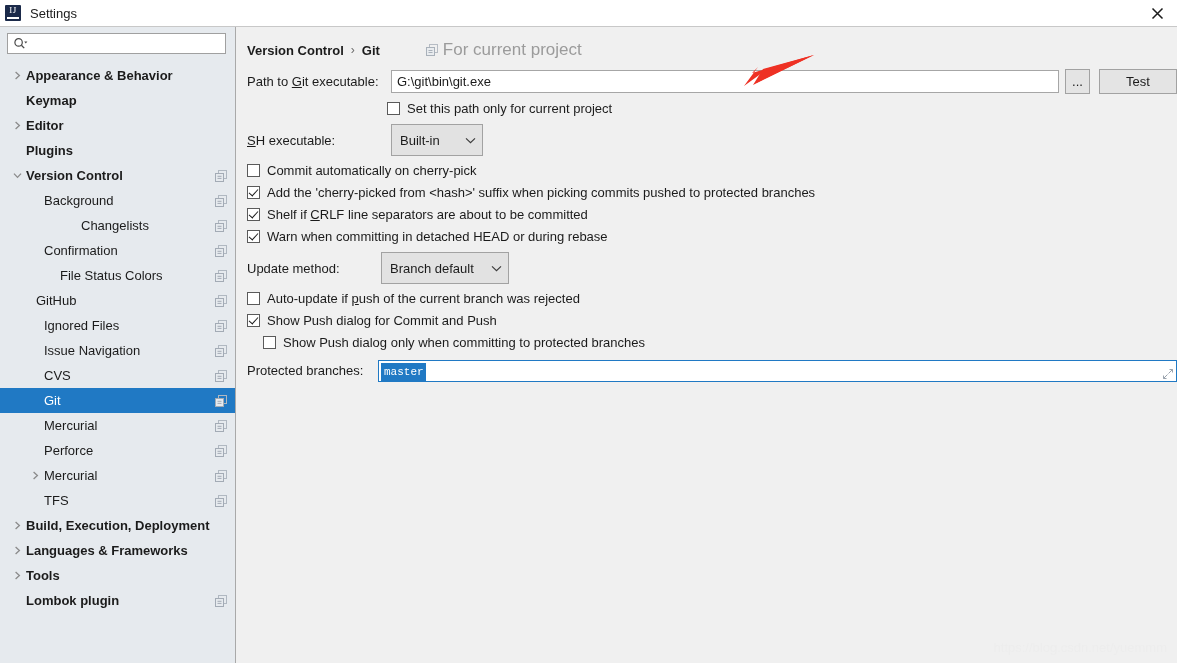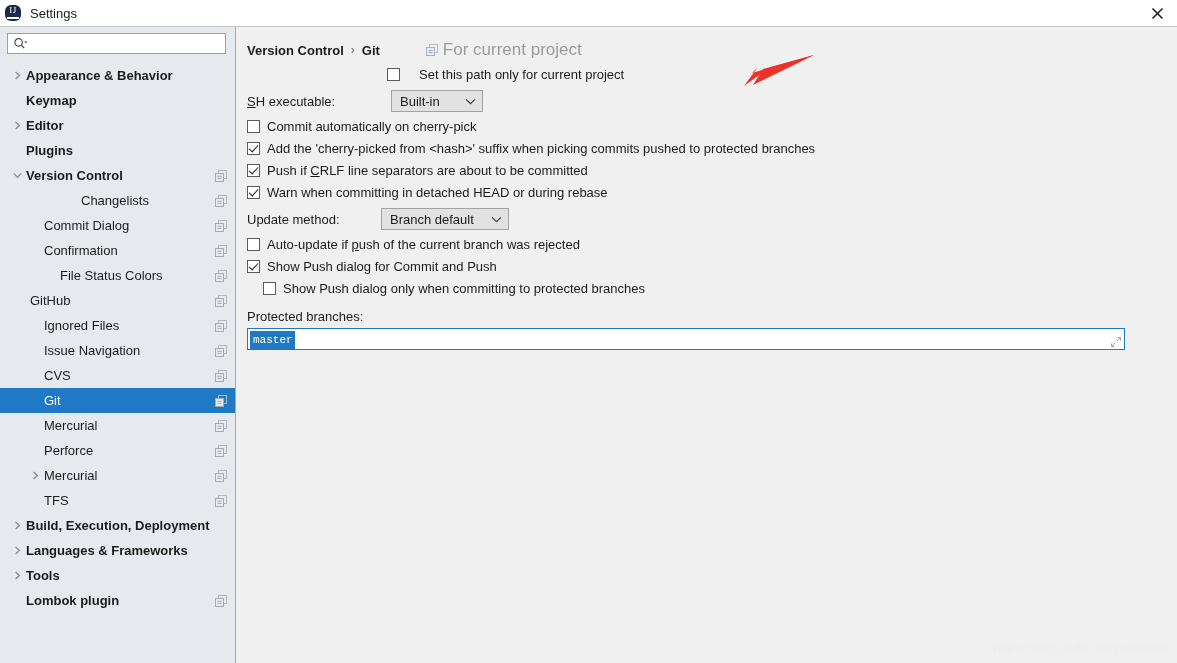--- a/index.html
+++ b/index.html
@@ -25,21 +25,21 @@
     display: flex;
     align-items: center;
     position: relative;
     box-sizing: border-box;
   }
   #app-logo {
     width: 16px;
     height: 16px;
     margin-left: 5px;
     background: #1b2a4a;
-    border-radius: 6px;
+    border-radius: 1px;
     position: relative;
     flex: none;
   }
   #app-logo .ij {
     position: absolute;
     left: 0; right: 0; top: 0;
     text-align: center;
     font-size: 9px;
     line-height: 11px;
     color: #ffffff;
@@ -207,21 +207,21 @@
   }
   #browse-button { width: 25px; margin-left: 6px; padding: 0; line-height: 1; }
   #test-button { width: 78px; margin-left: 9px; }
 
   .check-row {
     display: flex;
     align-items: center;
     margin-top: 7px;
     padding-left: 11px;
   }
-  .check-row.indent-check { padding-left: 151px; gap: 12px; }
+  .check-row.indent-check { padding-left: 151px; }
   .check-row.indent-sub { padding-left: 27px; }
   .cb {
     width: 13px; height: 13px;
     flex: none;
     border: 1px solid #5a5a5a;
     background: #ffffff;
     box-sizing: border-box;
     position: relative;
     margin-right: 7px;
     cursor: default;
@@ -232,40 +232,40 @@
     left: 3px; top: 0px;
     width: 4px; height: 8px;
     border: solid #1b1b1b;
     border-width: 0 1.6px 1.6px 0;
     transform: rotate(42deg);
   }
   .check-label { font-size: 13px; color: #1b1b1b; white-space: nowrap; }
   .check-label u { text-decoration: underline; }
 
   .combo {
-    height: 22px;
+    height: 32px;
     background: #e2e2e2;
     border: 1px solid #a2a2a2;
     display: inline-flex;
     align-items: center;
     justify-content: space-between;
     padding: 0 6px 0 8px;
     font-size: 13px;
     color: #1b1b1b;
     box-sizing: border-box;
     cursor: default;
   }
   #ssh-combo { width: 92px; }
   #update-combo { width: 128px; }
   .caret { margin-left: 8px; display: block; }
 
   #ssh-label { width: 144px; }
   #update-label { width: 134px; }
 
-  #branches-row { margin-top: 10px; align-items: flex-start; flex-direction: column; }
+  #branches-row { margin-top: 10px; align-items: flex-start; }
   #branches-label { width: 144px; line-height: 22px; }
   #branches-field {
     width: 878px;
     height: 22px;
     box-sizing: border-box;
     border: 1px solid #2079c4;
     background: #ffffff;
     position: relative;
   }
   #branches-value {
@@ -363,57 +363,57 @@
               <path d="M1 2.6 L4.5 6.4 L8 2.6" fill="none" stroke="#8b8b8b" stroke-width="1.3"></path>
             </svg>
           </span>
           <span class="tree-label">Version Control</span>
           <svg width="12" height="12" viewBox="0 0 12 12" class="scope-icon">
             <rect x="3.5" y="0.5" width="8" height="8" fill="none" stroke="#b0b8c1"></rect>
             <rect x="0.5" y="3.5" width="8" height="8" fill="#e6eaee" stroke="#a3abb5"></rect>
             <path d="M2.5 6.3 h4 M2.5 8.4 h4" stroke="#a3abb5"></path>
           </svg>
         </div>
+        <div class="tree-row" style="padding-left: 26px;">
+          <span class="twisty"></span>
+          <span class="tree-label">Background</span>
+          <svg width="12" height="12" viewBox="0 0 12 12" class="scope-icon">
+            <rect x="3.5" y="0.5" width="8" height="8" fill="none" stroke="#b0b8c1"></rect>
+            <rect x="0.5" y="3.5" width="8" height="8" fill="#e6eaee" stroke="#a3abb5"></rect>
+            <path d="M2.5 6.3 h4 M2.5 8.4 h4" stroke="#a3abb5"></path>
+          </svg>
+        </div>
         <div class="tree-row" style="padding-left: 26px; gap: 37px;">
           <span class="twisty"></span>
           <span class="tree-label">Changelists</span>
           <svg width="12" height="12" viewBox="0 0 12 12" class="scope-icon">
             <rect x="3.5" y="0.5" width="8" height="8" fill="none" stroke="#b0b8c1"></rect>
             <rect x="0.5" y="3.5" width="8" height="8" fill="#e6eaee" stroke="#a3abb5"></rect>
             <path d="M2.5 6.3 h4 M2.5 8.4 h4" stroke="#a3abb5"></path>
           </svg>
         </div>
         <div class="tree-row" style="padding-left: 26px;">
           <span class="twisty"></span>
-          <span class="tree-label">Commit Dialog</span>
-          <svg width="12" height="12" viewBox="0 0 12 12" class="scope-icon">
-            <rect x="3.5" y="0.5" width="8" height="8" fill="none" stroke="#b0b8c1"></rect>
-            <rect x="0.5" y="3.5" width="8" height="8" fill="#e6eaee" stroke="#a3abb5"></rect>
-            <path d="M2.5 6.3 h4 M2.5 8.4 h4" stroke="#a3abb5"></path>
-          </svg>
-        </div>
-        <div class="tree-row" style="padding-left: 26px;">
-          <span class="twisty"></span>
           <span class="tree-label">Confirmation</span>
           <svg width="12" height="12" viewBox="0 0 12 12" class="scope-icon">
             <rect x="3.5" y="0.5" width="8" height="8" fill="none" stroke="#b0b8c1"></rect>
             <rect x="0.5" y="3.5" width="8" height="8" fill="#e6eaee" stroke="#a3abb5"></rect>
             <path d="M2.5 6.3 h4 M2.5 8.4 h4" stroke="#a3abb5"></path>
           </svg>
         </div>
         <div class="tree-row" style="padding-left: 26px; margin-left: 16px;">
           <span class="twisty"></span>
           <span class="tree-label">File Status Colors</span>
           <svg width="12" height="12" viewBox="0 0 12 12" class="scope-icon">
             <rect x="3.5" y="0.5" width="8" height="8" fill="none" stroke="#b0b8c1"></rect>
             <rect x="0.5" y="3.5" width="8" height="8" fill="#e6eaee" stroke="#a3abb5"></rect>
             <path d="M2.5 6.3 h4 M2.5 8.4 h4" stroke="#a3abb5"></path>
           </svg>
         </div>
-        <div class="tree-row" style="padding-left: 12px;">
+        <div class="tree-row" style="padding-left: 18px;">
           <span class="twisty"></span>
           <span class="tree-label">GitHub</span>
           <svg width="12" height="12" viewBox="0 0 12 12" class="scope-icon">
             <rect x="3.5" y="0.5" width="8" height="8" fill="none" stroke="#b0b8c1"></rect>
             <rect x="0.5" y="3.5" width="8" height="8" fill="#e6eaee" stroke="#a3abb5"></rect>
             <path d="M2.5 6.3 h4 M2.5 8.4 h4" stroke="#a3abb5"></path>
           </svg>
         </div>
         <div class="tree-row" style="padding-left: 26px;">
           <span class="twisty"></span>
@@ -537,20 +537,28 @@
       <span id="scope-note">
         <svg width="12" height="12" viewBox="0 0 12 12">
           <rect x="3.5" y="0.5" width="8" height="8" fill="none" stroke="#b6bcc4"></rect>
           <rect x="0.5" y="3.5" width="8" height="8" fill="#e9ecef" stroke="#a9b1ba"></rect>
           <path d="M2.5 6.5 h4 M2.5 8.5 h4" stroke="#a9b1ba"></path>
         </svg>
         <span class="txt">For current project</span>
       </span>
     </div>
 
+    <div class="form-row" id="path-row">
+      <span class="form-label" id="path-label">
+        <span>Path to </span><u>G</u><span>it executable:</span>
+      </span>
+      <input id="path-input" type="text" value="G:\git\bin\git.exe" style="">
+      <button class="btn" id="browse-button">...</button>
+      <button class="btn" id="test-button">Test</button>
+    </div>
 
     <div class="check-row indent-check">
       <span class="cb"></span>
       <span class="check-label">Set this path only for current project</span>
     </div>
 
     <div class="form-row">
       <span class="form-label" id="ssh-label">
         <u>S</u><span id="ssh-label-rest">H executable:</span>
       </span>
@@ -566,21 +574,21 @@
         <div class="check-row">
           <span class="cb"></span>
           <span class="check-label">Commit automatically on cherry-pick</span>
         </div>
         <div class="check-row">
           <span class="cb checked"></span>
           <span class="check-label">Add the 'cherry-picked from &lt;hash&gt;' suffix when picking commits pushed to protected branches</span>
         </div>
         <div class="check-row">
           <span class="cb checked"></span>
-          <span class="check-label"><span>Push if </span><u>C</u><span>RLF line separators are about to be committed</span></span>
+          <span class="check-label"><span>Shelf if </span><u>C</u><span>RLF line separators are about to be committed</span></span>
         </div>
         <div class="check-row">
           <span class="cb checked"></span>
           <span class="check-label">Warn when committing in detached HEAD or during rebase</span>
         </div>
       </div>
 
     <div class="form-row">
       <span class="form-label" id="update-label">Update method:</span>
       <div class="combo" id="update-combo">

